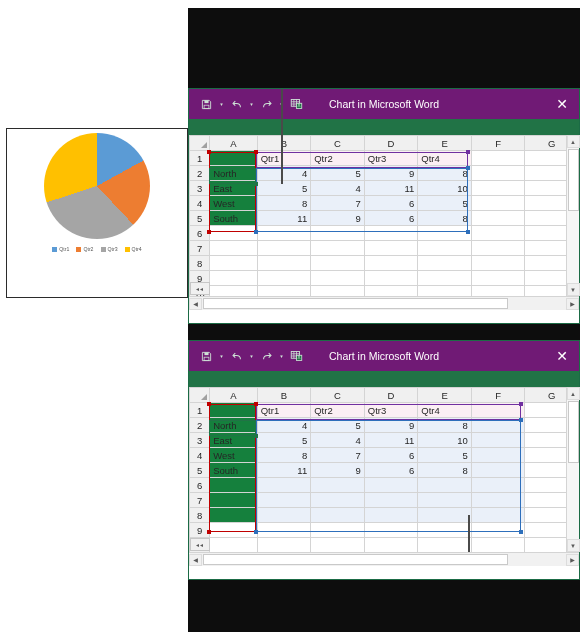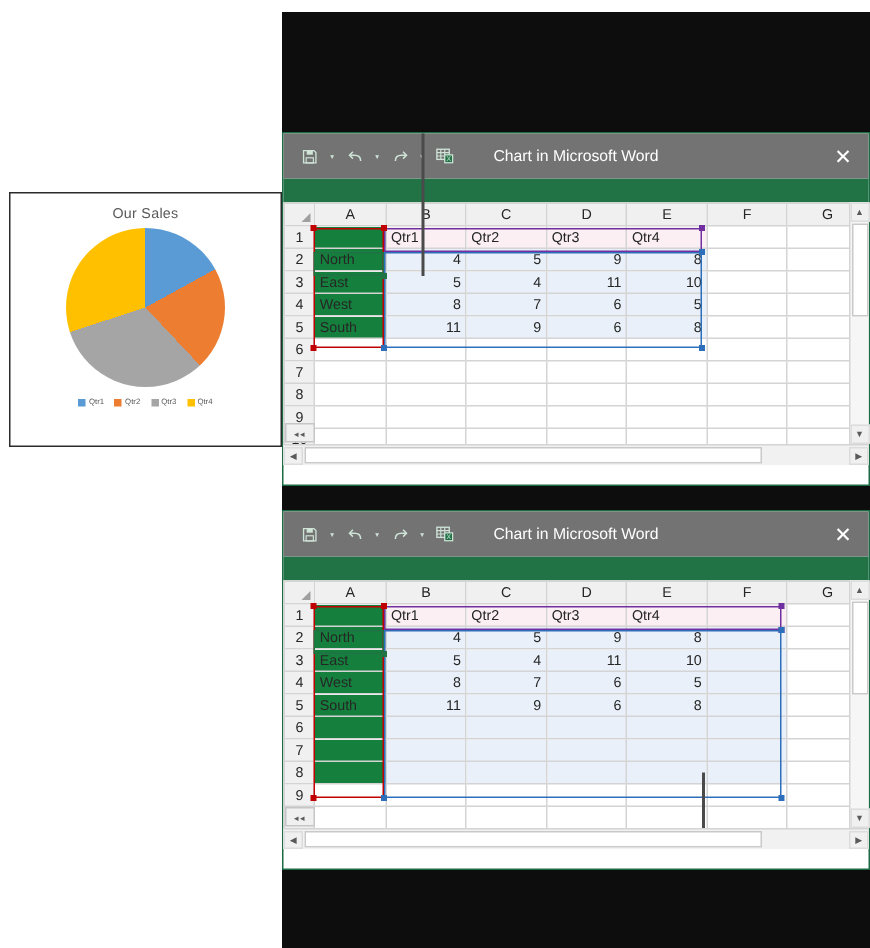--- a/index.html
+++ b/index.html
@@ -62,21 +62,21 @@
   .xl-window {
     position: absolute;
     background: #ffffff;
     border: 1px solid #1b6b45;
   }
   .xl-win1 { left: 188px; top: 88px;  width: 392px; height: 236px; }
   .xl-win2 { left: 188px; top: 340px; width: 392px; height: 240px; }
 
   .xl-titlebar {
     height: 30px;
-    background: #737373;
+    background: #701a75;
     display: flex;
     align-items: center;
     position: relative;
   }
   .xl-qat {
     display: flex; align-items: center;
     gap: 2px;
     padding-left: 8px;
   }
   .qat-btn {
@@ -237,21 +237,20 @@
     letter-spacing: 1px;
   }
 </style>
 </head>
 <body>
 
 <div class="backdrop-white"></div>
 <div class="backdrop-white-2"></div>
 
 <div class="chart-card">
-  <div class="chart-title">Our Sales</div>
   <div class="pie-wrap">
     <div class="pie" id="pie-slices" style="background: conic-gradient(rgb(91, 155, 213) 0deg, rgb(91, 155, 213) 61.2deg, rgb(237, 125, 49) 61.2deg, rgb(237, 125, 49) 136.8deg, rgb(165, 165, 165) 136.8deg, rgb(165, 165, 165) 252deg, rgb(255, 192, 0) 252deg, rgb(255, 192, 0) 360deg);"></div>
   </div>
   <div class="chart-legend" id="chart-legend">
       <div class="legend-item">
         <span class="legend-swatch" style="background: rgb(91, 155, 213);"></span>
         <span class="legend-text">Qtr1</span>
       </div>
       <div class="legend-item">
         <span class="legend-swatch" style="background: rgb(237, 125, 49);"></span>

